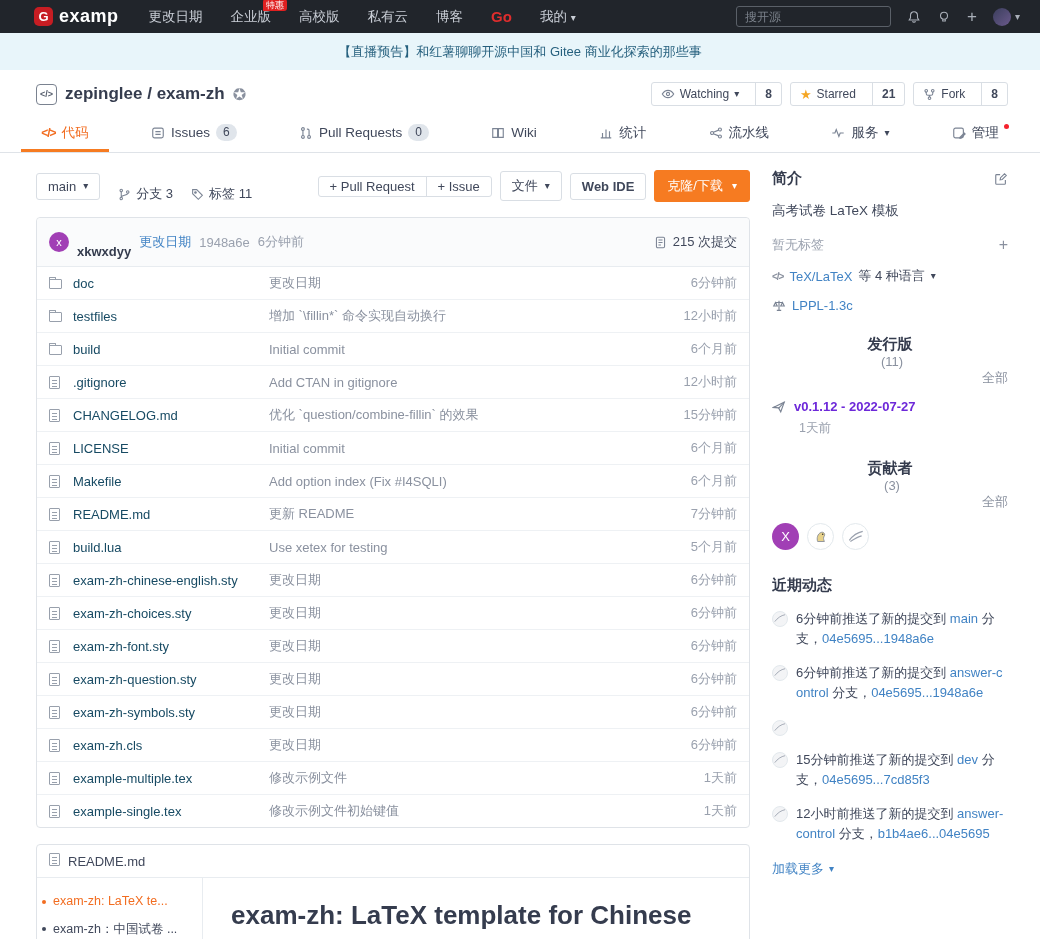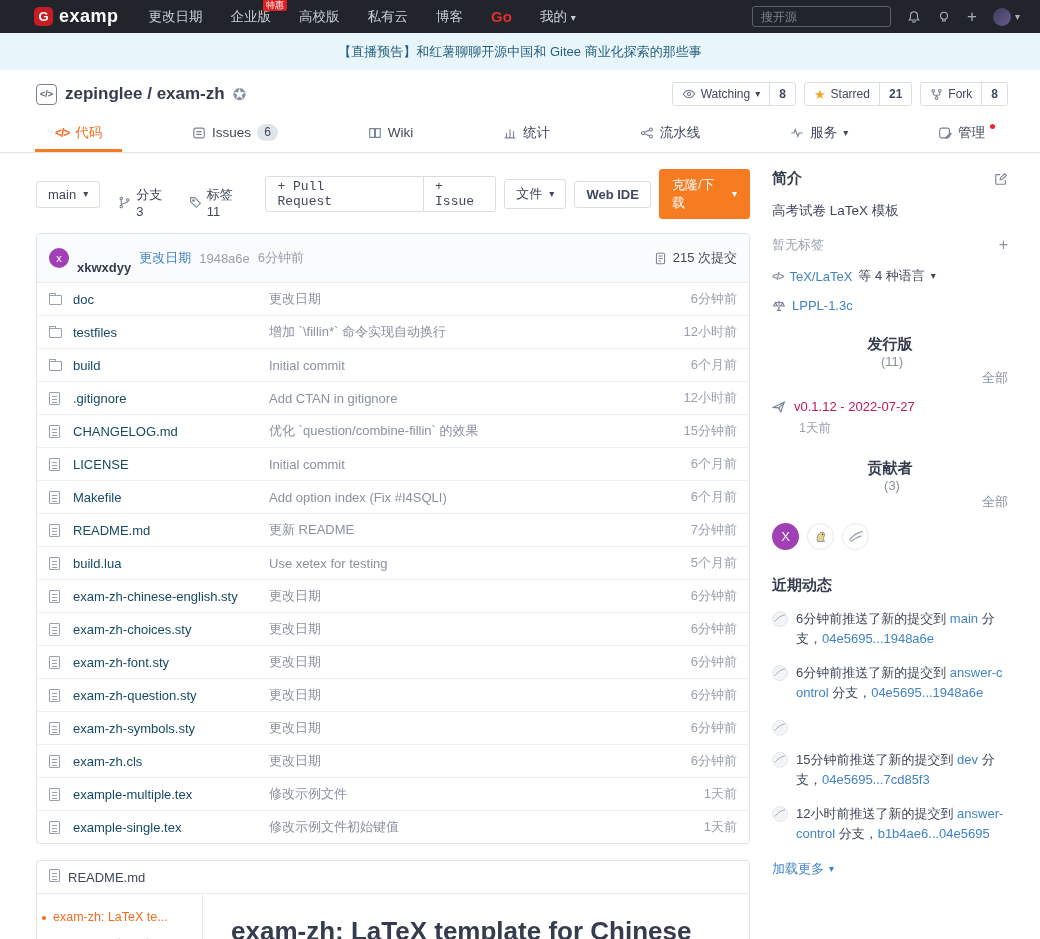--- a/index.html
+++ b/index.html
@@ -13,41 +13,41 @@
   .logo-g{width:19px;height:19px;background:#c71d23;color:#fff;border-radius:5px;display:flex;
     align-items:center;justify-content:center;font-weight:bold;font-size:13px;}
   .logo-text{color:#fff;font-weight:bold;font-size:18px;letter-spacing:.5px;}
   .nav-menu{display:flex;align-items:center;gap:28px;}
   .nav-item{color:#c9ced6;font-size:13.5px;position:relative;white-space:nowrap;}
   .promo{position:absolute;top:-9px;right:-16px;background:#e02020;color:#fff;font-size:9px;
     padding:1px 3px;border-radius:3px 3px 3px 0;line-height:1.2;}
   .nav-go{color:#e02d2d;font-weight:bold;font-size:15px;}
   .caret{font-size:10px;line-height:1;}
   .nav-right{margin-left:auto;display:flex;align-items:center;gap:16px;}
-  .nav-search{width:139px;height:21px;background:transparent;border:1px solid #5a6068;border-radius:3px;
+  .nav-search{width:155px;height:21px;background:transparent;border:1px solid #5a6068;border-radius:3px;
     color:#ef4444;font-size:12px;padding:0 8px;outline:none;}
   .nav-search::placeholder{color:#7c838c;}
   .nav-ico{color:#aab0b9;display:flex;align-items:center;}
   .nav-plus{color:#aab0b9;font-size:17px;line-height:1;}
   .nav-avatar{width:18px;height:18px;border-radius:50%;background:linear-gradient(135deg,#3a3e5c,#6b5a8c);}
   .nav-caret{color:#aab0b9;}
 
   
   .banner{height:37px;background:#e8f5fa;display:flex;align-items:center;justify-content:center;
     font-size:13px;color:#26607e;cursor:pointer;}
 
   
   .repo-header{display:flex;align-items:center;padding:12px 32px 10px 36px;}
   .repo-ico{width:21px;height:21px;border:1px solid #7a8290;border-radius:4px;display:flex;align-items:center;
     justify-content:center;font-size:9px;font-weight:bold;color:#545c6b;margin-right:8px;flex:none;}
   .repo-title{font-size:17px;font-weight:600;color:#353c4e;}
   .repo-medal{color:#8a919f;font-size:16px;margin-left:8px;}
   .hdr-actions{margin-left:auto;display:flex;gap:8px;}
   .bgroup{display:flex;border:1px solid #d9dee4;border-radius:3px;overflow:hidden;background:#fff;
-    font-size:12px;color:#40485b;align-items:stretch;}
+    font-size:12px;color:#40485b;align-items:stretch;gap:7px;}
   .bgroup .cell{padding:4px 9px;display:flex;align-items:center;gap:5px;cursor:pointer;}
   .bgroup .cnt{border-left:1px solid #d9dee4;font-weight:700;}
   .star-ico{color:#f5a623;font-size:13px;line-height:1;}
   .gico{display:flex;align-items:center;}
 
   
   .tabbar{display:flex;justify-content:space-around;align-items:stretch;border-bottom:1px solid #dfe3e8;height:37px;padding:0 10px;}
   .tab{display:flex;align-items:center;gap:6px;font-size:13.5px;color:#40485b;cursor:pointer;
     border-bottom:3px solid transparent;padding:0 20px;position:relative;}
   .tab.active{color:#f26d21;border-bottom-color:#f67b21;}
@@ -60,22 +60,22 @@
   .main-col{width:714px;flex:none;}
   aside{flex:1;font-size:13px;}
 
   
   .action-row{display:flex;align-items:center;gap:18px;margin-bottom:14px;}
   .btn{border:1px solid #d9dee4;border-radius:3px;padding:5px 11px;font-size:13px;background:#fff;
     display:flex;align-items:center;gap:7px;cursor:pointer;color:#40485b;white-space:nowrap;}
   .meta{display:flex;align-items:center;gap:5px;font-size:13px;cursor:pointer;margin-top:16px;}
   .act-right{margin-left:auto;display:flex;gap:8px;align-items:center;}
   .joined{display:flex;border:1px solid #d9dee4;border-radius:3px;overflow:hidden;background:#fff;}
-  .joined .cell{padding:2px 11px;font-size:13px;cursor:pointer;font-family:Liberation Mono, monospace;}
-  .joined .cell + .cell{border-left:1px solid #d9dee4;margin-left:36px;}
+  .joined .cell{padding:2px 11px;font-size:13px;cursor:pointer;}
+  .joined .cell + .cell{border-left:1px solid #d9dee4;}
   .btn-bold{font-weight:700;}
   .btn-orange{background:#f67b21;border:1px solid #f67b21;color:#fff;border-radius:3px;padding:6px 12px;
     font-size:13px;display:flex;align-items:center;gap:9px;cursor:pointer;}
 
   
   .panel{border:1px solid #dfe3e8;border-radius:4px;background:#fff;}
   .commit-head{display:flex;align-items:center;gap:8px;padding:7px 12px;background:#fafbfc;
     border-bottom:1px solid #e8ecf0;border-radius:4px 4px 0 0;font-size:13px;}
   .cavatar{width:20px;height:20px;border-radius:50%;background:#a13fb5;color:#fff;display:flex;
     align-items:center;justify-content:center;font-size:11px;flex:none;}
@@ -120,21 +120,21 @@
   .sb-desc{font-size:13.5px;margin-bottom:16px;}
   .sb-row{display:flex;align-items:center;gap:6px;margin-bottom:13px;}
   .muted{color:#9aa1ae;}
   .plus-btn{margin-left:auto;color:#8a919f;font-size:16px;cursor:pointer;line-height:1;}
   .mini-code{font-size:10px;font-weight:bold;color:#8a919f;letter-spacing:-1px;}
   .blue{color:#4183c4;}
   .sec{display:flex;align-items:center;margin:22px 0 12px;flex-direction:column;}
   .sec .cnt{font-weight:400;color:#8a919f;font-size:13px;margin-left:4px;}
   .sec .all{margin-left:auto;color:#8a919f;font-size:13px;}
   .rel{display:flex;align-items:center;gap:8px;}
-  .rel a{color:#be185d;font-weight:400;}
+  .rel a{color:#6d28d9;font-weight:700;}
   .rel-time{color:#9aa1ae;margin:6px 0 0 27px;font-size:12.5px;}
   .avatars{display:flex;gap:8px;margin-top:4px;}
   .av{width:27px;height:27px;border-radius:50%;display:flex;align-items:center;justify-content:center;flex:none;cursor:pointer;}
   .av-x{background:#a13fb5;color:#fff;font-size:13px;}
   .av-img{background:#fff;border:1px solid #e3e9ed;overflow:hidden;}
   .act-title{margin:26px 0 2px;}
   .act-item{display:flex;gap:8px;margin-top:14px;line-height:1.55;word-break:break-all;}
   .act-av{width:16px;height:16px;border-radius:50%;background:#f3f4f6;border:1px solid #e3e9ed;flex:none;margin-top:2px;overflow:hidden;}
   .load-more{display:inline-flex;align-items:center;gap:5px;color:#4183c4;margin-top:16px;font-size:13px;}
   svg.sico{stroke:#7b8494;fill:none;stroke-width:1.3;flex:none;}
@@ -230,20 +230,30 @@
   <div class="tab">
     <svg class="sico" width="14" height="14" viewBox="0 0 16 16">
         <rect x="2" y="2.5" width="12" height="11" rx="2"></rect>
         <path d="M5 6.5h6M5 9.5h6"></path>
       </svg>
     <span>Issues</span>
     <span class="pill">6</span>
   </div>
   <div class="tab">
     <svg class="sico" width="14" height="14" viewBox="0 0 16 16">
+        <circle cx="4.5" cy="3.5" r="1.6"></circle>
+        <circle cx="4.5" cy="12.5" r="1.6"></circle>
+        <circle cx="11.5" cy="12.5" r="1.6"></circle>
+        <path d="M4.5 5v6M9 3.5h1a1.5 1.5 0 0 1 1.5 1.5v6"></path>
+      </svg>
+    <span>Pull Requests</span>
+    <span class="pill">0</span>
+  </div>
+  <div class="tab">
+    <svg class="sico" width="14" height="14" viewBox="0 0 16 16">
         <path d="M2 3h5.5v10H2zM8.5 3H14v10H8.5z"></path>
       </svg>
     <span>Wiki</span>
   </div>
   <div class="tab">
     <svg class="sico" width="14" height="14" viewBox="0 0 16 16">
         <path d="M2 13.5h12M4 13V8M8 13V4M12 13V6"></path>
       </svg>
     <span>统计</span>
   </div>

